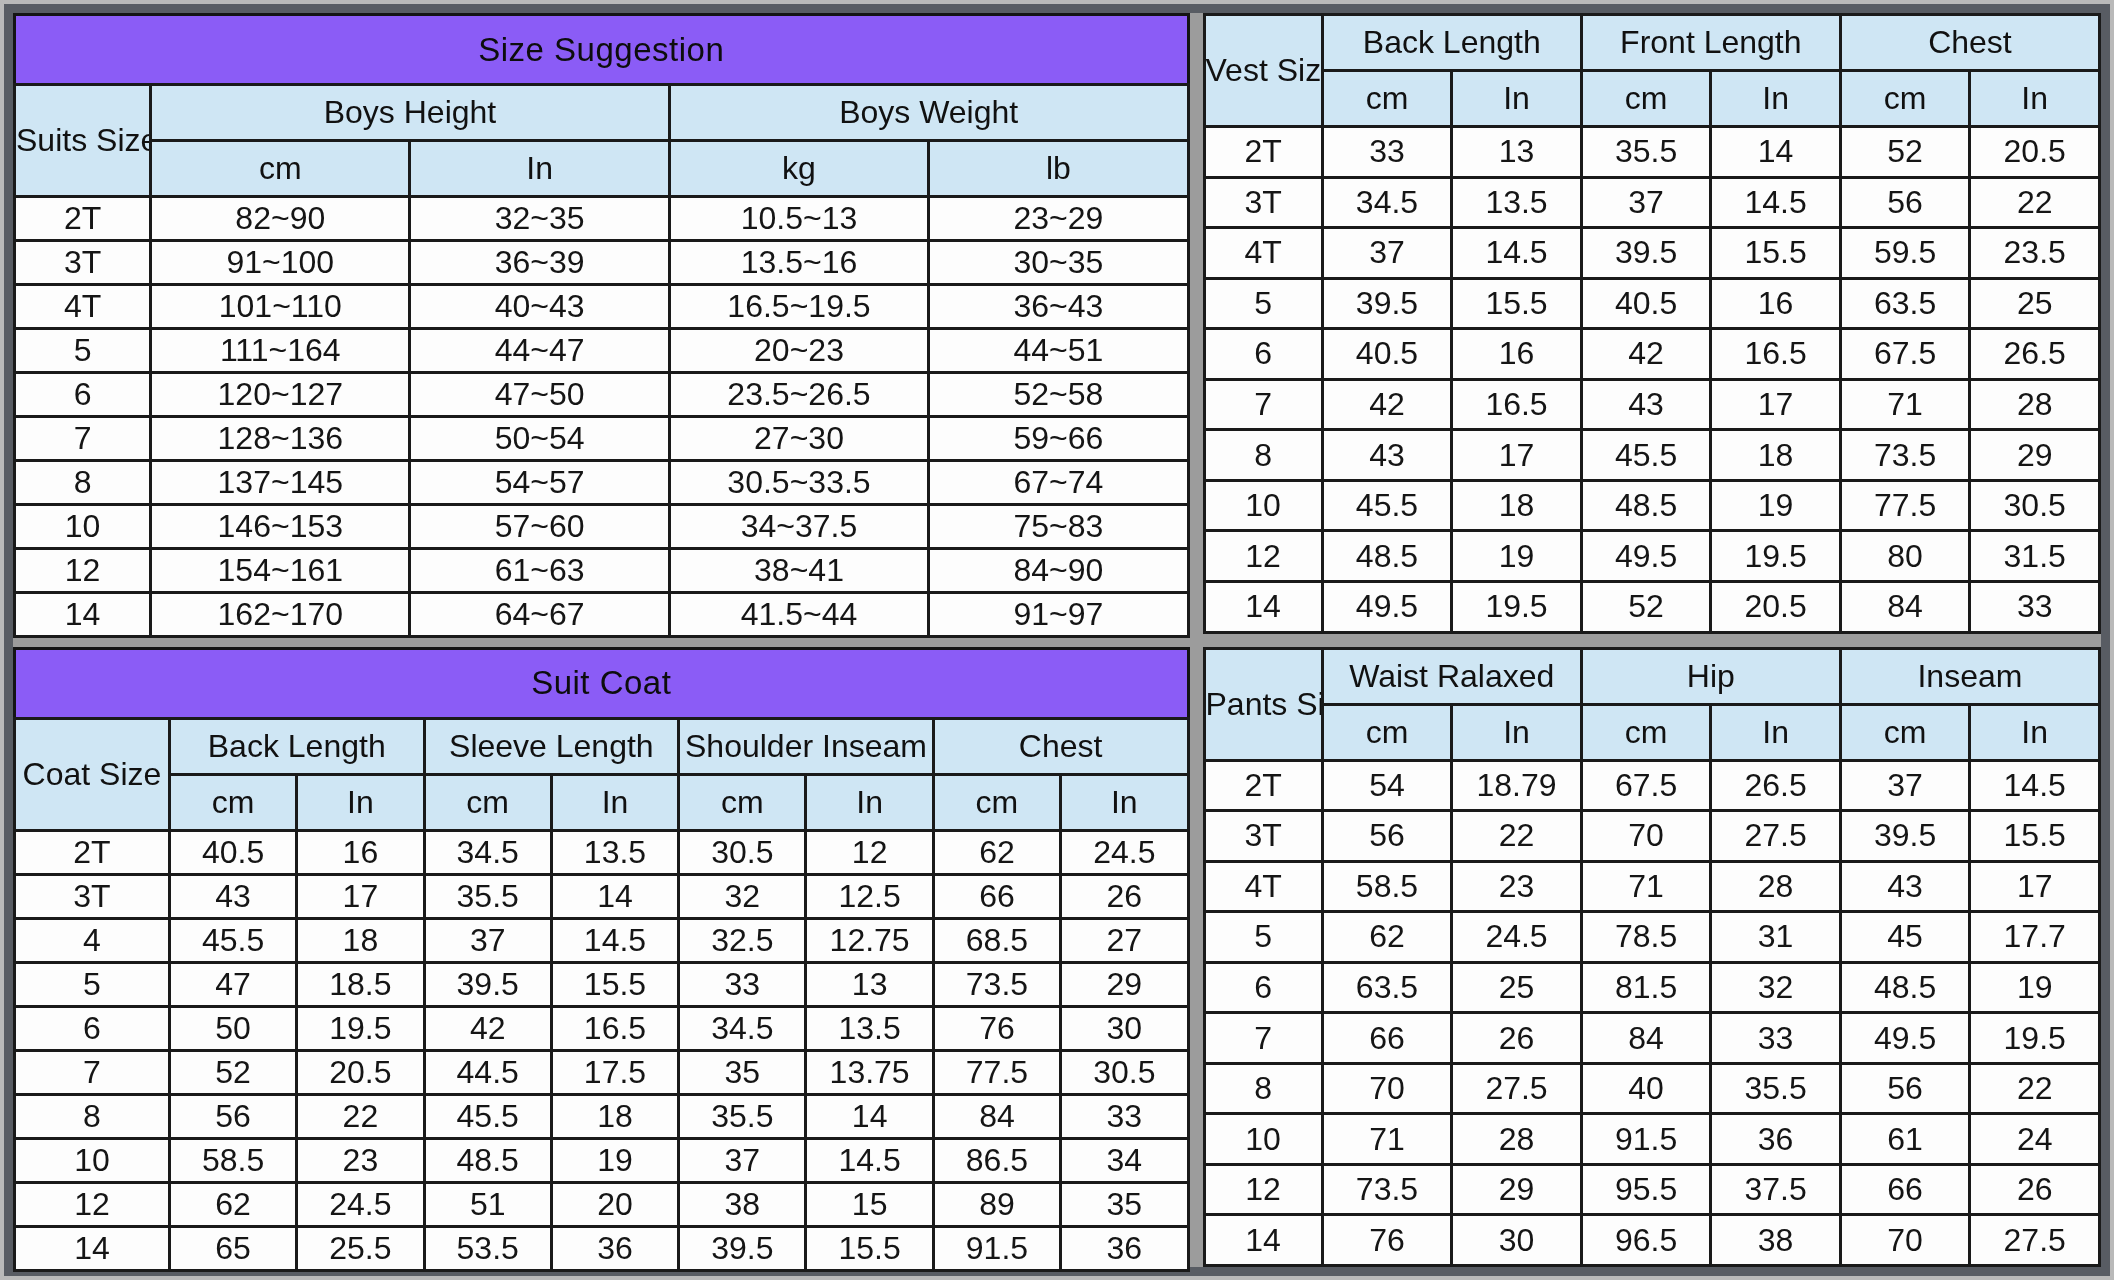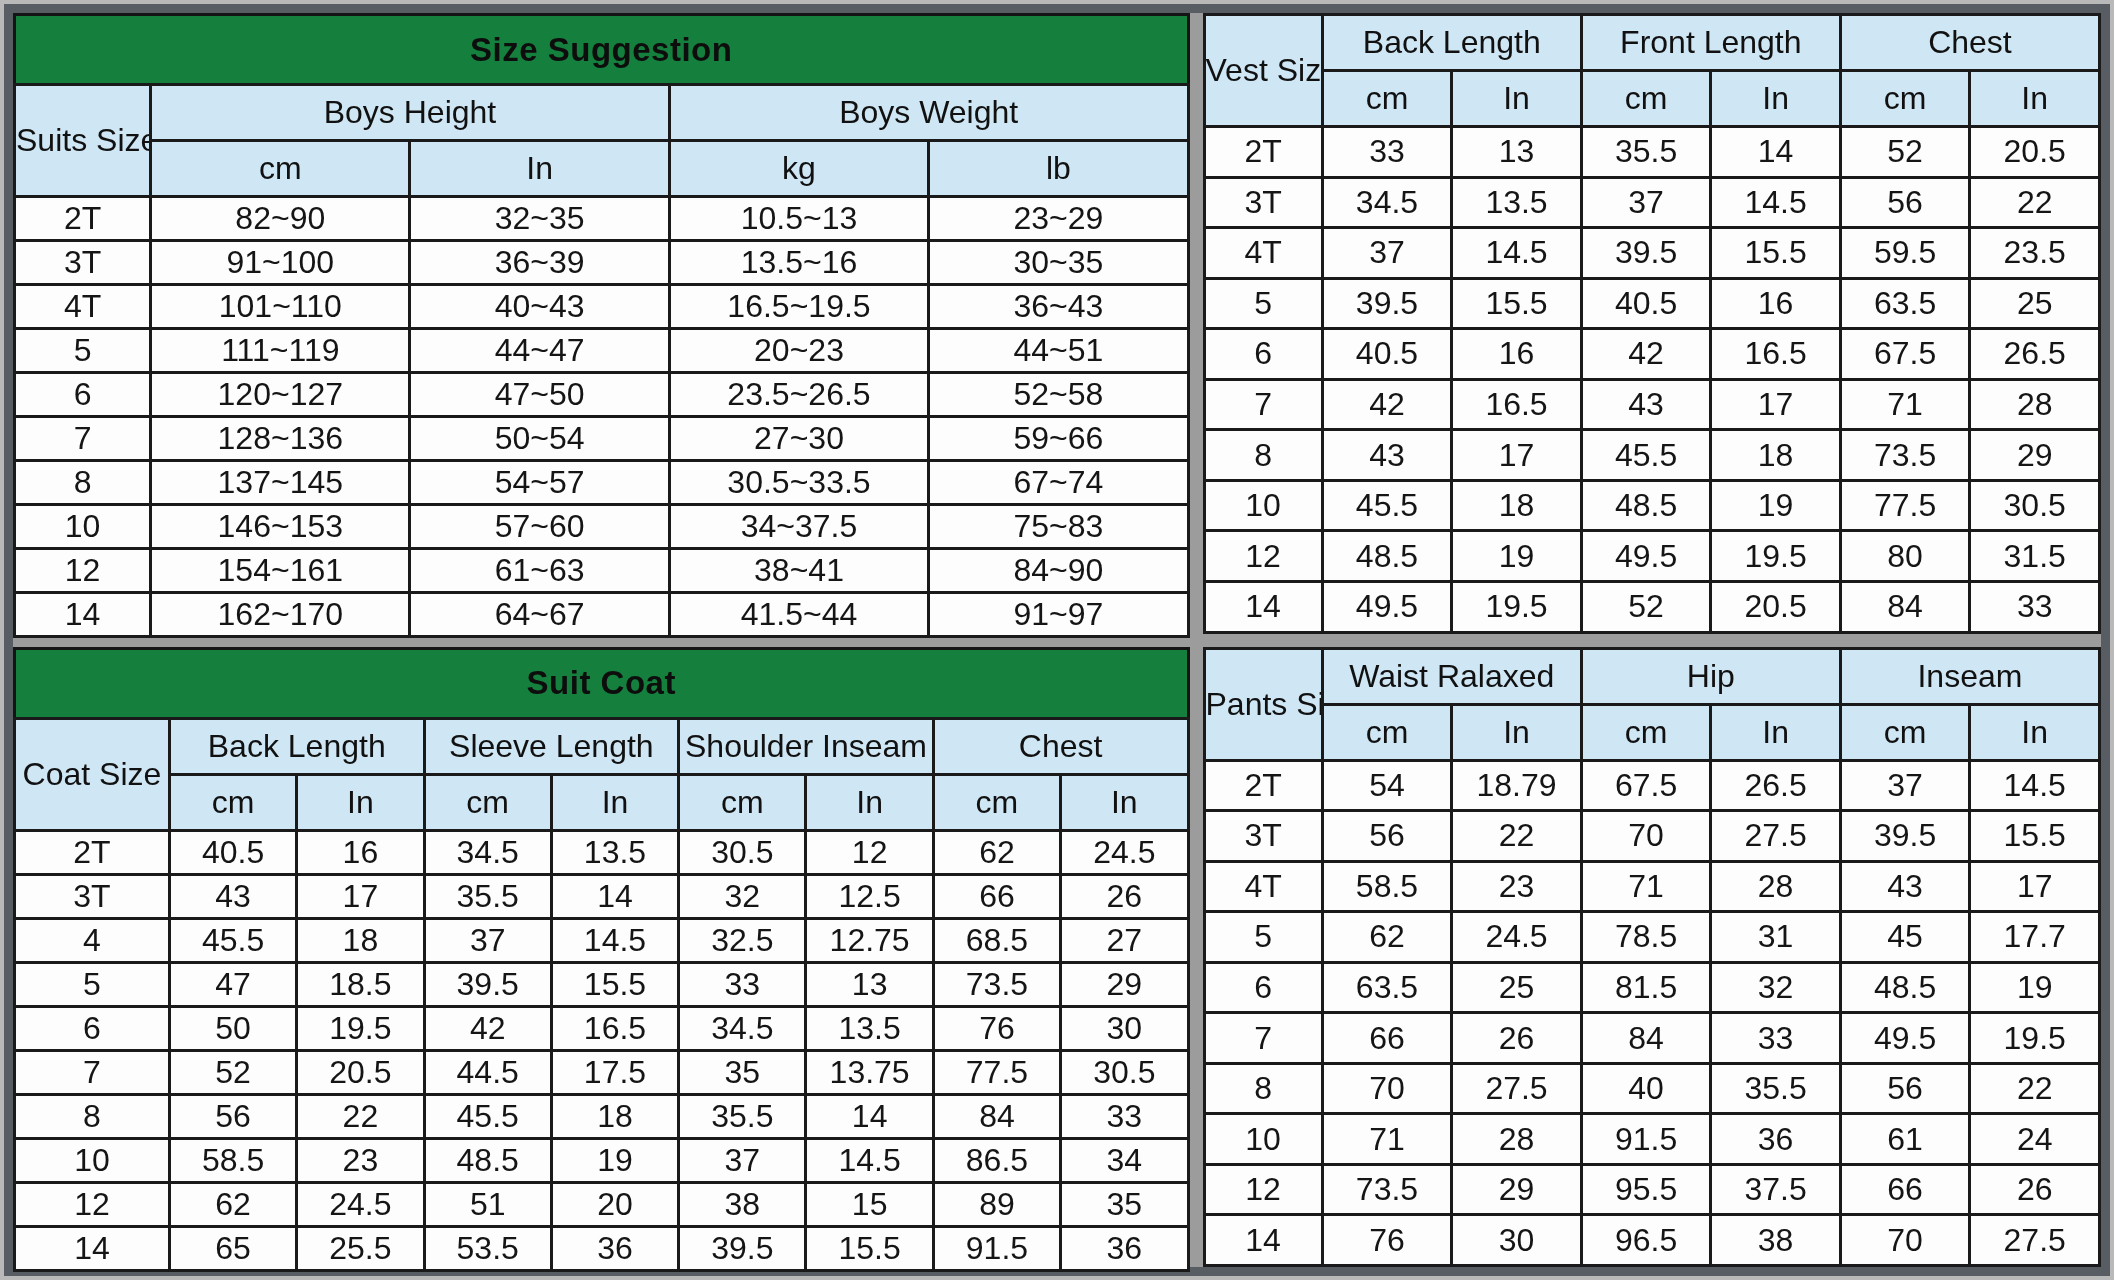--- a/index.html
+++ b/index.html
@@ -27,30 +27,29 @@
     gap: 13px;
   }
   .panel {
     display: flex;
     flex-direction: column;
     min-height: 0;
   }
   .panel-title {
     box-sizing: border-box;
     flex: 0 0 70px;
-    background: #15803d;
+    background: #8b5cf6;
     border: 3px solid #141414;
     border-bottom: none;
     display: flex;
     align-items: center;
     justify-content: center;
     font-size: 33px;
     letter-spacing: 0.5px;
     color: #0d0d0d;
-    font-weight: bold;
   }
   table.sizes {
     flex: 1 1 auto;
     width: 100%;
     height: calc(100% - 70px);
     border-collapse: collapse;
     table-layout: fixed;
     background: #737373;
     border-radius: 14px;
   }
@@ -117,21 +116,21 @@
             </tr>
             <tr>
               <td>4T</td>
               <td>101~110</td>
               <td>40~43</td>
               <td>16.5~19.5</td>
               <td>36~43</td>
             </tr>
             <tr>
               <td>5</td>
-              <td>111~119</td>
+              <td>111~164</td>
               <td>44~47</td>
               <td>20~23</td>
               <td>44~51</td>
             </tr>
             <tr>
               <td>6</td>
               <td>120~127</td>
               <td>47~50</td>
               <td>23.5~26.5</td>
               <td>52~58</td>

